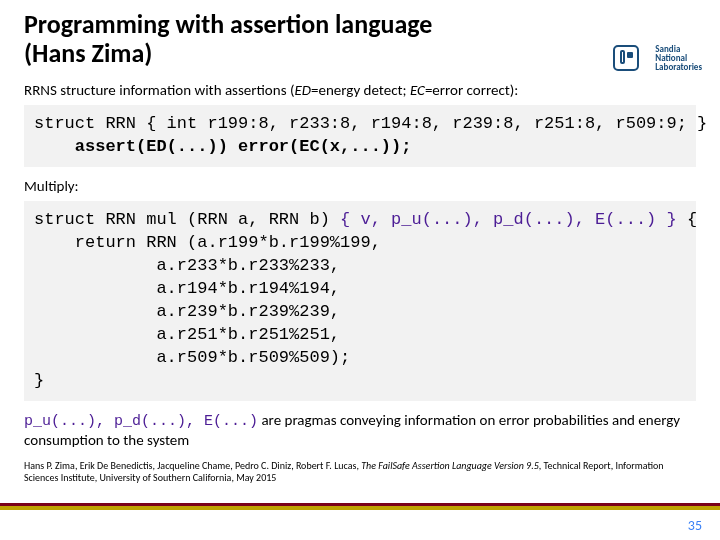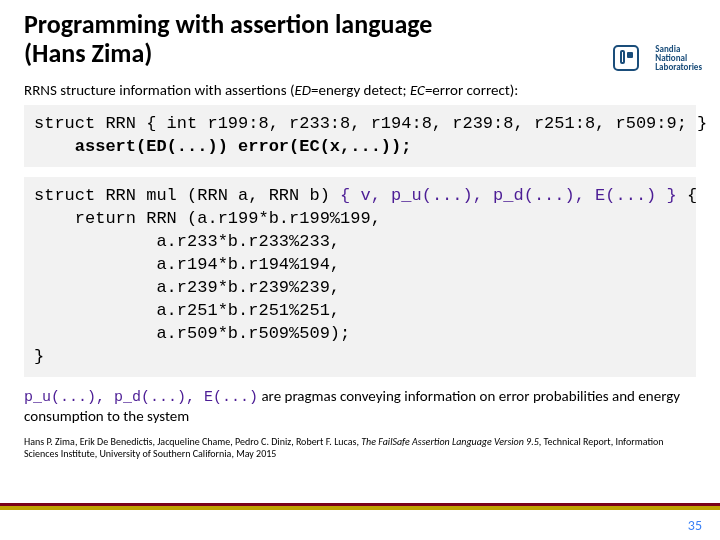--- a/index.html
+++ b/index.html
@@ -138,20 +138,21 @@
     <span>(Hans Zima)</span>
   </div>
 
   <div class="subheading">
     <span class="sans">RRNS structure information</span><span> with assertions (</span><i>ED</i><span>=energy detect; </span><i>EC</i><span>=error correct):</span>
   </div>
 
   <div class="code-block"><span>struct RRN { int r199:8, r233:8, r194:8, r239:8, r251:8, r509:9; }</span>
 <span>    </span><span class="kw">assert(ED(...))</span><span> </span><span class="kw">error(EC(x,...));</span></div>
 
+  <div class="subheading sans">Multiply:</div>
 
   <div class="code-block"><span>struct RRN mul (RRN a, RRN b)</span><span class="orange"> { v, p_u(...), p_d(...), E(...) }</span><span> {</span>
 <span>    return RRN (a.r199*b.r199%199,</span>
 <span>            a.r233*b.r233%233,</span>
 <span>            a.r194*b.r194%194,</span>
 <span>            a.r239*b.r239%239,</span>
 <span>            a.r251*b.r251%251,</span>
 <span>            a.r509*b.r509%509);</span>
 <span>}</span></div>
 

